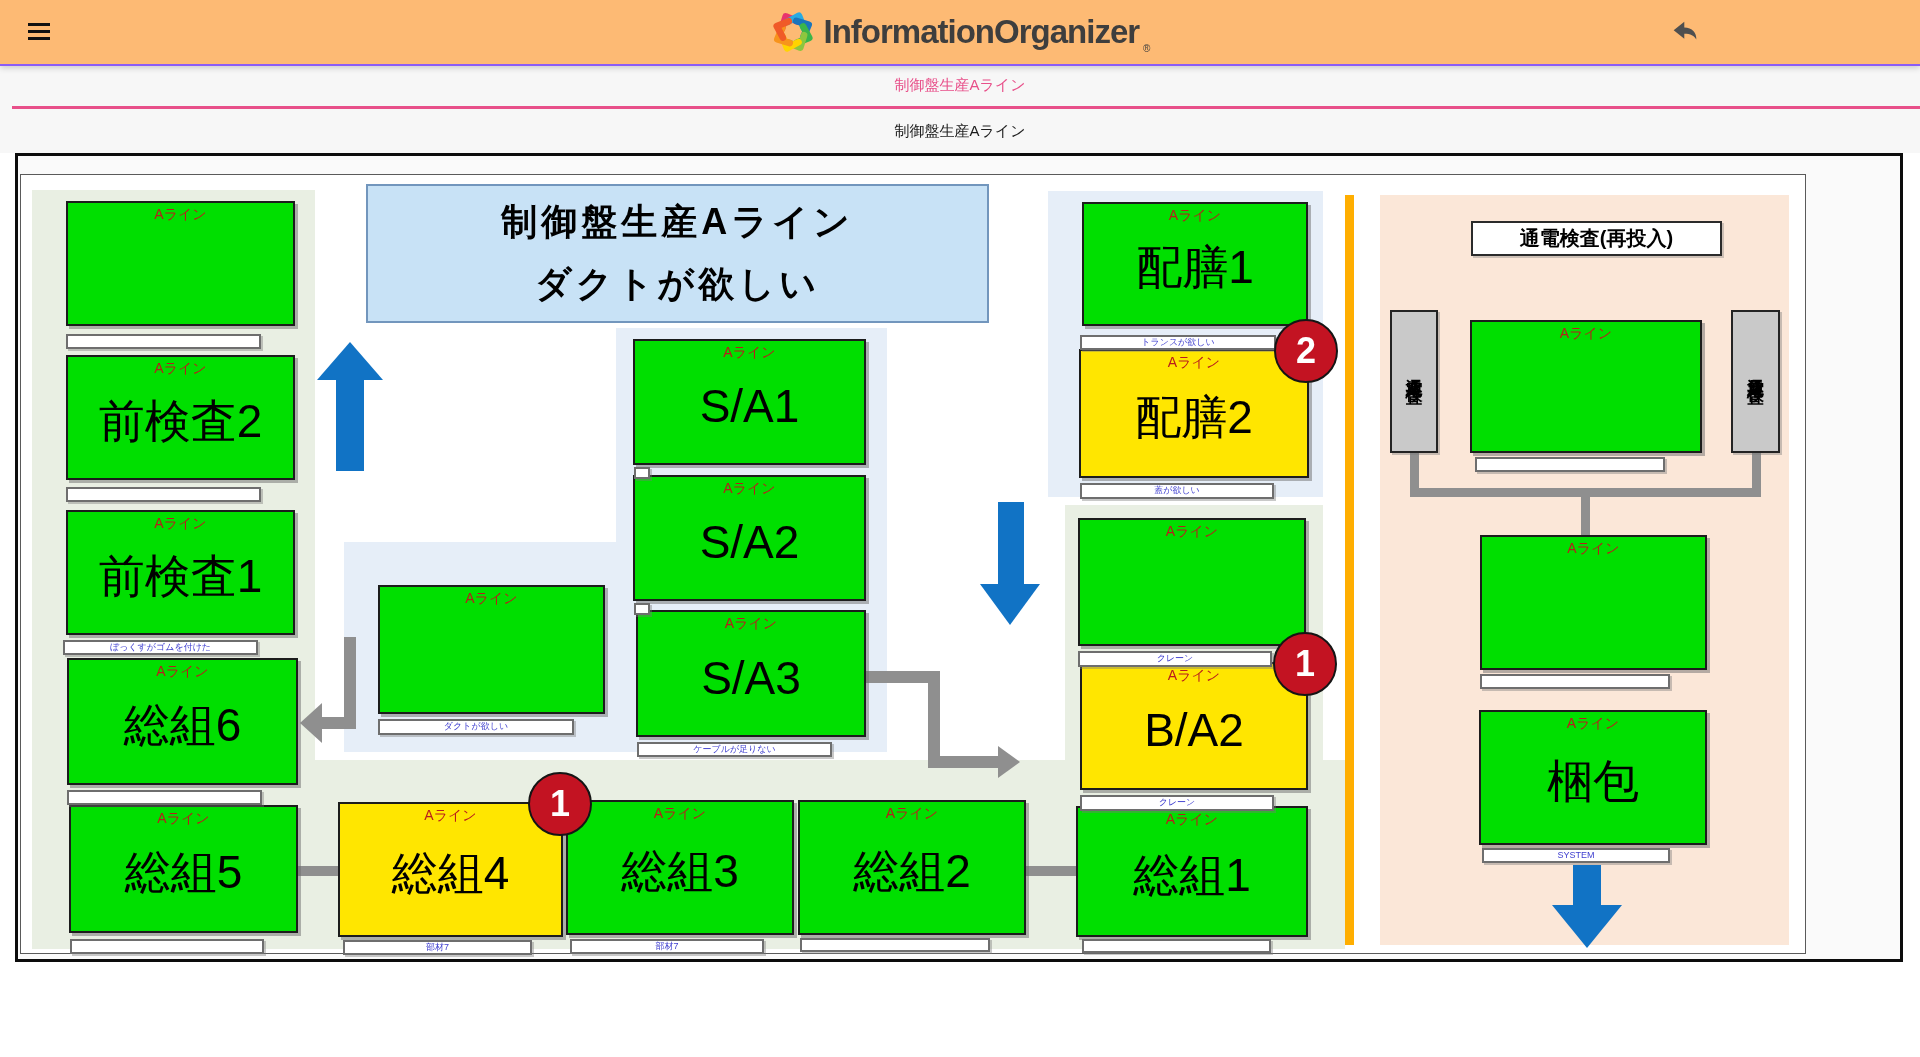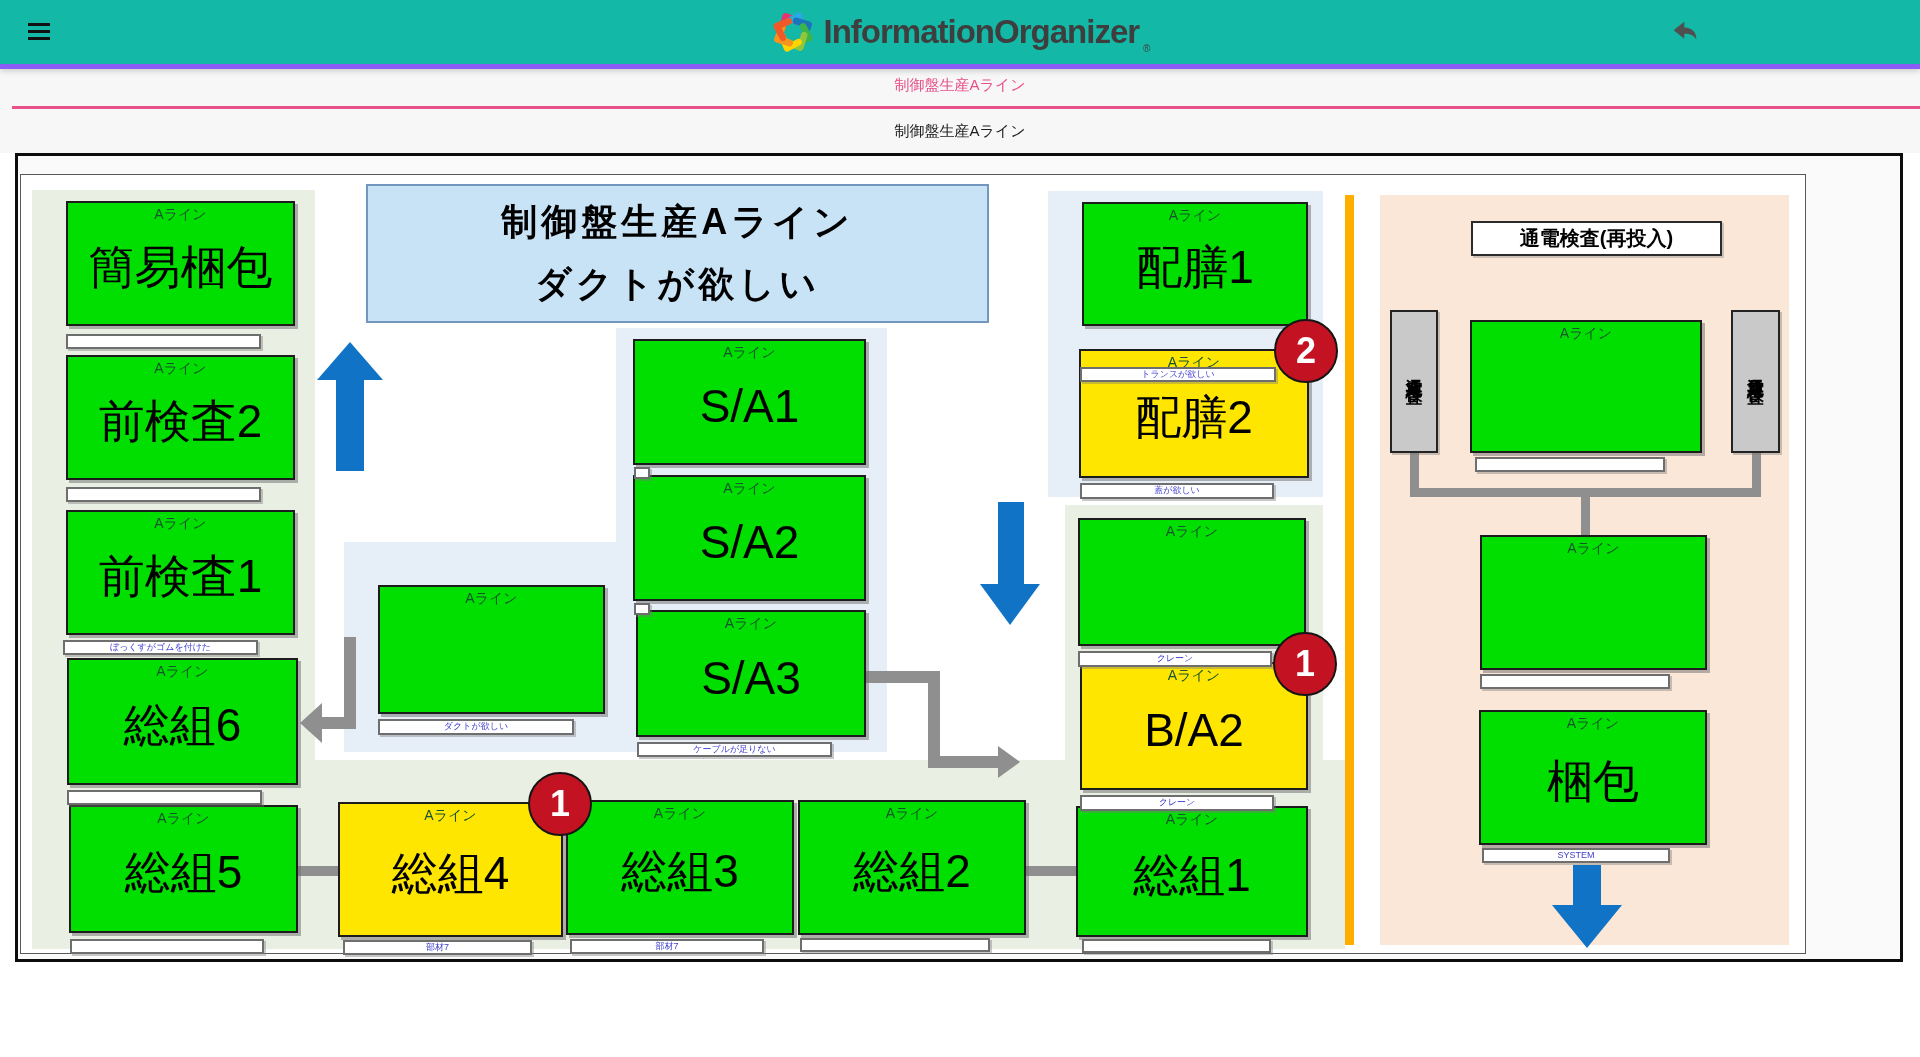--- a/index.html
+++ b/index.html
@@ -3,22 +3,22 @@
 <meta charset="utf-8">
 <style>
   html,body{margin:0;padding:0;}
   body{
     width:1920px;height:1057px;position:relative;overflow:hidden;
     background:#ffffff;
     font-family:"Liberation Sans","DejaVu Sans",sans-serif;
     -webkit-font-smoothing:antialiased;
   }
   
-  .topbar{position:absolute;left:0;top:0;right:0;height:64px;background:#14b8a6;
-    border-bottom:5px solid #8b5cf6;box-shadow:0 2px 6px rgba(0,0,0,.18);z-index:60;}
+  .topbar{position:absolute;left:0;top:0;right:0;height:64px;background:#fdba74;
+    border-bottom:2px solid #8b5cf6;box-shadow:0 2px 6px rgba(0,0,0,.18);z-index:60;}
   .hamburger{position:absolute;left:28px;top:23px;width:22px;height:18px;cursor:pointer;}
   .hamburger span{display:block;height:3px;background:#111;margin-bottom:4px;}
   .brand{position:absolute;left:0;right:0;top:0;height:64px;display:flex;align-items:center;justify-content:center;gap:8px;}
   .brand-text{font-size:33px;color:#3e3e3e;letter-spacing:-1px;}
   .brand-text .b1{font-weight:700;}
   .brand-text .b2{font-weight:900;}
   .brand-reg{font-size:10px;color:#3e3e3e;align-self:flex-end;margin-bottom:10px;margin-left:-4px;}
   .backbtn{position:absolute;left:1668px;top:14px;width:34px;height:34px;cursor:pointer;}
   
   .substrip{position:absolute;left:0;top:65px;right:0;height:88px;background:#f7f7f7;z-index:10;}
@@ -35,21 +35,21 @@
   
   .panel{position:absolute;z-index:3;}
   .p-green{background:#e9efe3;}
   .p-blue{background:#e6eef8;}
   .p-peach{background:#fbe7d8;}
   .orangebar{position:absolute;background:var(--orange);z-index:4;}
   
   .station{position:absolute;z-index:10;border:2px solid #1c1c1c;
     box-shadow:3px 3px 0 rgba(110,110,110,.5);
     display:flex;flex-direction:column;align-items:center;box-sizing:border-box;cursor:pointer;}
-  .station .line{font-size:14px;color:#14532d;line-height:1;margin-top:4px;}
+  .station .line{font-size:14px;color:#b91c1c;line-height:1;margin-top:4px;}
   .station .main{flex:1;display:flex;align-items:center;justify-content:center;
     font-size:46px;color:#000;margin-top:-10px;white-space:nowrap;}
   .strip{position:absolute;z-index:15;background:#fff;border:2px solid #6e6e6e;
     box-shadow:2px 2px 0 rgba(120,120,120,.4);box-sizing:content-box;
     font-size:9px;color:#3d3dcf;text-align:center;overflow:hidden;line-height:10px;cursor:pointer;
     font-family:"Liberation Sans","DejaVu Sans",sans-serif;}
   .badge{position:absolute;z-index:30;width:64px;height:64px;border-radius:50%;
     background:var(--badge);border:2px solid #151515;color:#fff;
     display:flex;align-items:center;justify-content:center;
     font-size:36px;font-weight:bold;box-sizing:border-box;}
@@ -157,21 +157,20 @@
 
 <div class="bluepart" style="left:998px;top:502px;width:26px;height:84px;"></div>
 <div class="btri" style="left:980px;top:584px;border-left:30px solid transparent;border-right:30px solid transparent;border-top:41px solid var(--blue);"></div>
 
 <div class="bluepart" style="left:1573px;top:865px;width:28px;height:42px;"></div>
 <div class="btri" style="left:1552px;top:905px;border-left:35px solid transparent;border-right:35px solid transparent;border-top:43px solid var(--blue);"></div>
 
 <div id="stations-root">
     <div class="station" style="left: 66px; top: 201px; width: 229px; height: 125px; background: var(--green);">
       <div class="line">Aライン</div>
-      <div class="main">簡易梱包</div>
     </div>
     <div class="strip" style="left: 66px; top: 334px; width: 191px; height: 11px;"></div>
     <div class="station" style="left: 66px; top: 355px; width: 229px; height: 125px; background: var(--green);">
       <div class="line">Aライン</div>
       <div class="main">前検査2</div>
     </div>
     <div class="strip" style="left: 66px; top: 487px; width: 191px; height: 11px;"></div>
     <div class="station" style="left: 66px; top: 510px; width: 229px; height: 125px; background: var(--green);">
       <div class="line">Aライン</div>
       <div class="main">前検査1</div>
@@ -203,21 +202,21 @@
     </div>
     <div class="strip" style="left: 637px; top: 742px; width: 191px; height: 11px;">ケーブルが足りない</div>
     <div class="station" style="left: 378px; top: 585px; width: 227px; height: 129px; background: var(--green);">
       <div class="line">Aライン</div>
     </div>
     <div class="strip" style="left: 378px; top: 719px; width: 192px; height: 12px;">ダクトが欲しい</div>
     <div class="station" style="left: 1082px; top: 202px; width: 226px; height: 124px; background: var(--green);">
       <div class="line">Aライン</div>
       <div class="main">配膳1</div>
     </div>
-    <div class="strip" style="left: 1080px; top: 335px; width: 192px; height: 11px; margin-top: 32px;">トランスが欲しい</div>
+    <div class="strip" style="left: 1080px; top: 335px; width: 192px; height: 11px;">トランスが欲しい</div>
     <div class="station" style="left: 1079px; top: 349px; width: 230px; height: 129px; background: var(--yellow);">
       <div class="line">Aライン</div>
       <div class="main">配膳2</div>
     </div>
     <div class="strip" style="left: 1080px; top: 483px; width: 190px; height: 12px;">蓋が欲しい</div>
     <div class="badge" style="left: 1274px; top: 319px;">2</div>
     <div class="station" style="left: 1078px; top: 518px; width: 228px; height: 128px; background: var(--green);">
       <div class="line">Aライン</div>
     </div>
     <div class="strip" style="left: 1078px; top: 651px; width: 190px; height: 12px;">クレーン</div>

